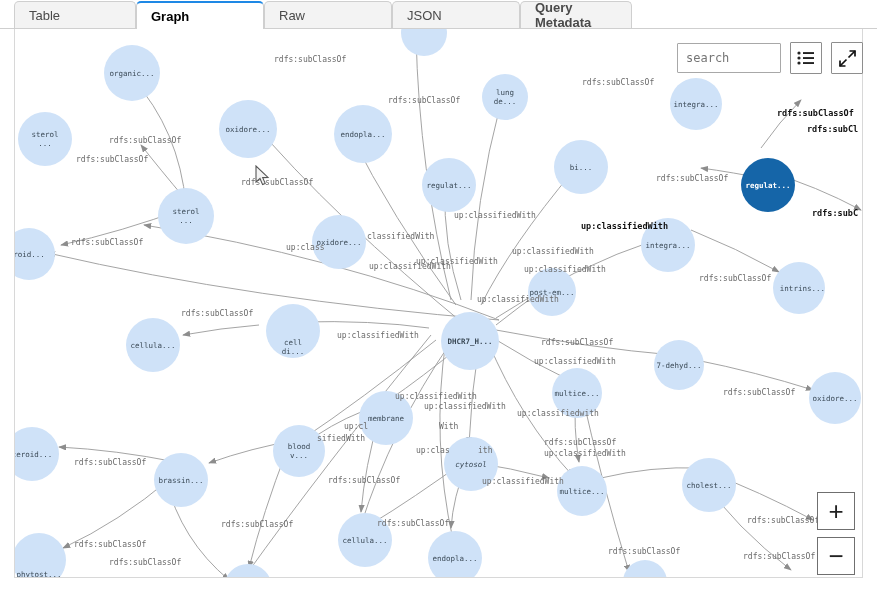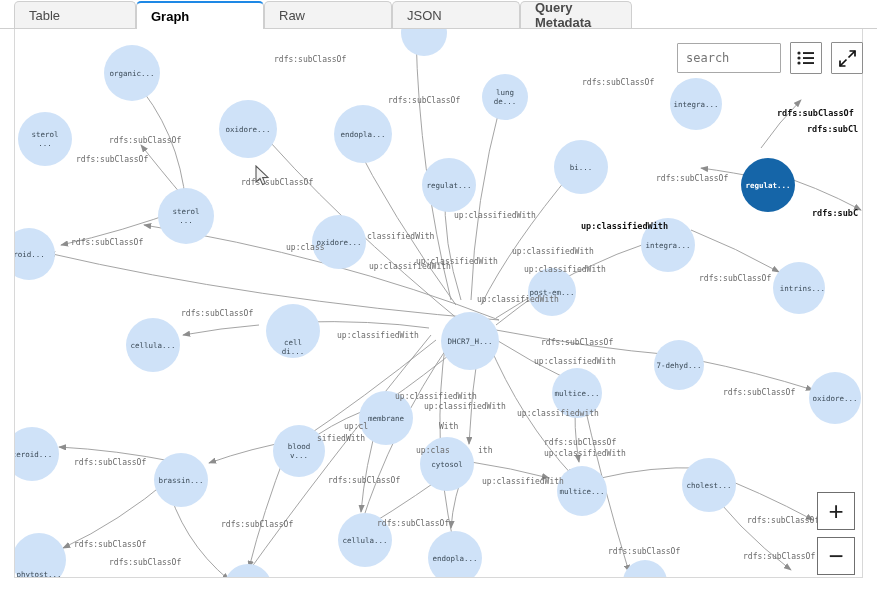--- a/index.html
+++ b/index.html
@@ -192,21 +192,21 @@
           <div class="node" style="left: 527px; top: 268px; width: 48px; height: 48px;">
             <span style="white-space: pre;">post-em...</span>
           </div>
           <div class="node" style="left: 265px; top: 304px; width: 54px; height: 54px;">
             <span style="white-space: pre; margin-top: 32px;">cell
 di...</span>
           </div>
           <div class="node" style="left: 125px; top: 318px; width: 54px; height: 54px;">
             <span style="white-space: pre;">cellula...</span>
           </div>
-          <div class="node" style="left: 440px; top: 312px; width: 58px; height: 58px;">
+          <div class="node" style="left: 440px; top: 312px; width: 58px; height: 58px; font-weight: bold;">
             <span style="white-space: pre;">DHCR7_H...</span>
           </div>
           <div class="node" style="left: 653px; top: 340px; width: 50px; height: 50px;">
             <span style="white-space: pre;">7-dehyd...</span>
           </div>
           <div class="node" style="left: 551px; top: 368px; width: 50px; height: 50px;">
             <span style="white-space: pre;">multice...</span>
           </div>
           <div class="node" style="left: 808px; top: 372px; width: 52px; height: 52px;">
             <span style="white-space: pre;">oxidore...</span>
@@ -217,21 +217,21 @@
           <div class="node" style="left: 556px; top: 466px; width: 50px; height: 50px;">
             <span style="white-space: pre;">multice...</span>
           </div>
           <div class="node" style="left: 4px; top: 427px; width: 54px; height: 54px;">
             <span style="white-space: pre;">teroid...</span>
           </div>
           <div class="node" style="left: 272px; top: 425px; width: 52px; height: 52px;">
             <span style="white-space: pre;">blood
 v...</span>
           </div>
-          <div class="node" style="left: 419px; top: 437px; width: 54px; height: 54px;">
+          <div class="node" style="left: 443px; top: 437px; width: 54px; height: 54px; font-style: italic;">
             <span style="white-space: pre;">cytosol</span>
           </div>
           <div class="node" style="left: 681px; top: 458px; width: 54px; height: 54px;">
             <span style="white-space: pre;">cholest...</span>
           </div>
           <div class="node" style="left: 153px; top: 453px; width: 54px; height: 54px;">
             <span style="white-space: pre;">brassin...</span>
           </div>
           <div class="node" style="left: 337px; top: 513px; width: 54px; height: 54px;">
             <span style="white-space: pre;">cellula...</span>

